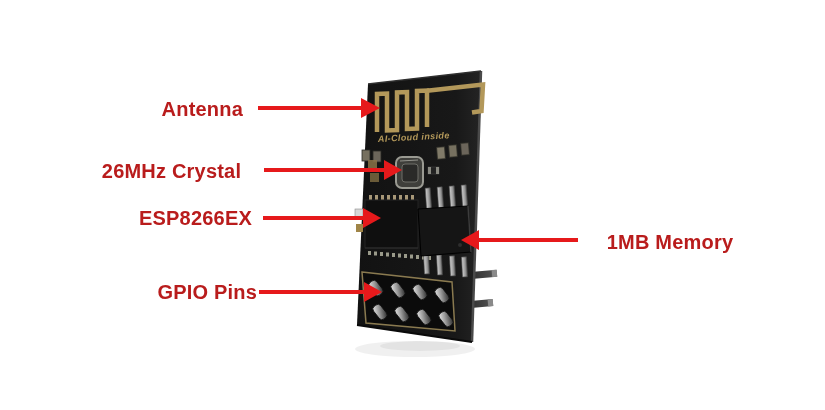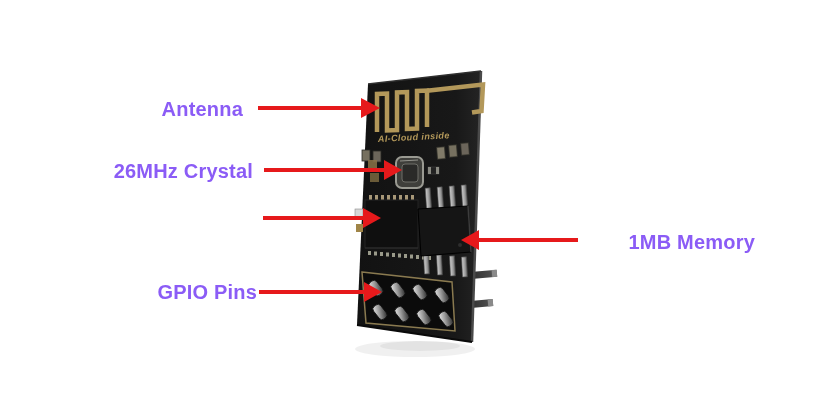--- a/index.html
+++ b/index.html
@@ -9,28 +9,28 @@
     background:#ffffff;
     overflow:hidden;
     font-family:"Liberation Sans", sans-serif;
   }
   .diagram-svg{position:absolute;left:0;top:0;}
   .callout-label{
     position:absolute;
     font-weight:bold;
     font-size:20px;
     line-height:24px;
-    color:#8b5cf6;
+    color:#b91c1c;
     letter-spacing:0.2px;
     white-space:nowrap;
   }
   .align-right{text-align:right;}
-  .align-left{text-align:right;}
+  .align-left{text-align:center;}
   #label-antenna {left:90px; top:97px;  width:153px;}
-  #label-crystal {left:90px; top:159px; width:163px;}
+  #label-crystal {left:90px; top:159px; width:163px;text-align:center;}
   #label-esp     {left:90px; top:206px; width:162px;}
   #label-gpio    {left:102px; top:280px; width:155px;}
   #label-memory  {left:585px;top:230px; width:170px;}
 </style>
 </head>
 <body>
 
 <div class="canvas">
 
   <svg class="diagram-svg" width="825" height="410" viewBox="0 0 825 410">
@@ -210,18 +210,19 @@
         <line x1="477" y1="240" x2="578" y2="240" stroke-width="4"></line>
         <polygon points="479,230 479,250 461,240" stroke="none"></polygon>
       </g>
     </g>
   </svg>
 
   <div class="callout-label align-right" id="label-antenna">Antenna</div>
 
   <div class="callout-label align-right" id="label-crystal">26MHz Crystal</div>
 
+  <div class="callout-label align-right" id="label-esp">ESP8266EX</div>
 
   <div class="callout-label align-right" id="label-gpio">GPIO Pins</div>
 
   <div class="callout-label align-left" id="label-memory">1MB Memory</div>
 
 </div>
 
 </body></html>

